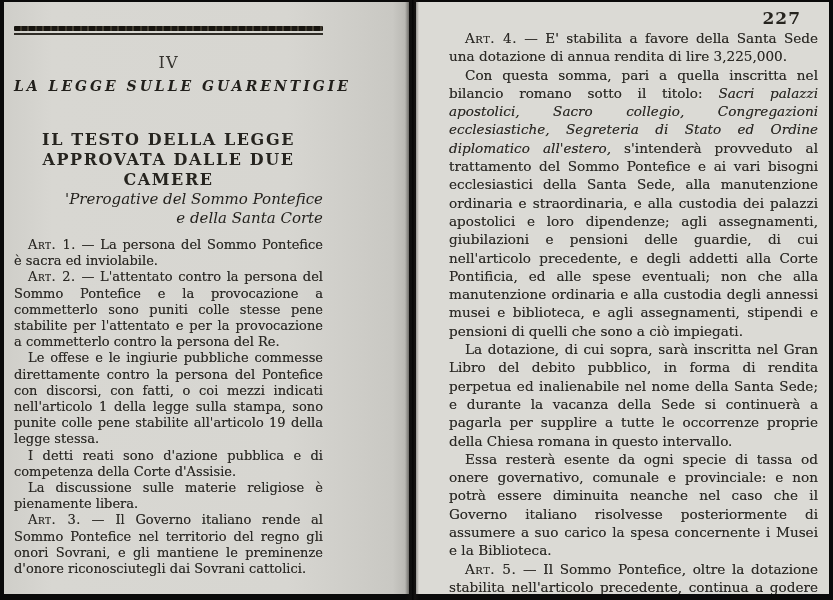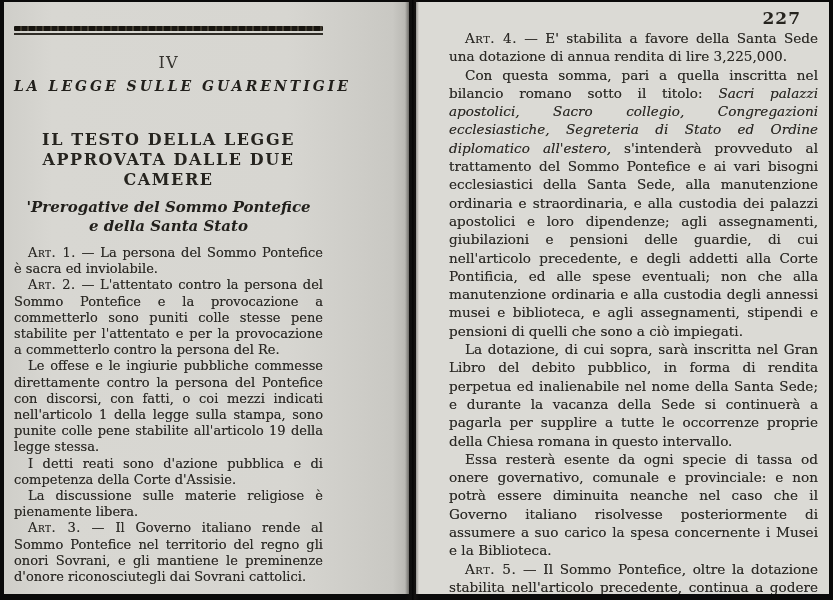--- a/index.html
+++ b/index.html
@@ -56,22 +56,22 @@
   .law-head{
     margin-top:36px;text-align:center;
     font-size:16px;font-weight:bold;letter-spacing:1.6px;
     line-height:20px;color:#26241f;
   }
   .titolo{
     margin-top:14px;text-align:center;
     font-size:13.5px;font-weight:bold;letter-spacing:1px;color:#26241f;
   }
   .subtitle{
-    margin-top:8px;text-align:center;
-    font-size:15px;font-weight:bold;font-style:italic;
+    text-align:right;
+    font-size:15px;font-weight:normal;font-style:italic;
     line-height:19px;color:#211f1b;
   }
   .body-text{
     margin-top:9px;
     text-align:justify;
     font-size:13px;line-height:16.2px;
     color:#2b2925;
     text-shadow:0 0 0.5px rgba(43,41,37,0.55);
   }
   .body-text p{margin:0;text-indent:14px;}
@@ -107,21 +107,21 @@
       <div class="chapter-title">LA LEGGE SULLE GUARENTIGIE</div>
 
       <div class="law-head">
         <div>IL TESTO DELLA LEGGE</div>
         <div>APPROVATA DALLE DUE CAMERE</div>
       </div>
 
 
       <div class="subtitle">
         <div>'Prerogative del Sommo Pontefice</div>
-        <div>e della Santa Stato</div>
+        <div>e della Santa Corte</div>
       </div>
 
       <div class="body-text">
         <p><span class="lead">Art. 1.</span> <span>— La persona del Sommo Pontefice è sacra ed inviolabile.</span></p>
         <p><span class="lead">Art. 2.</span> <span>— L'attentato contro la persona del Sommo Pontefice e la provocazione a commetterlo sono puniti colle stesse pene stabilite per l'attentato e per la provocazione a commetterlo contro la persona del Re.</span></p>
         <p><span>Le offese e le ingiurie pubbliche commesse direttamente contro la persona del Pontefice con discorsi, con fatti, o coi mezzi indicati nell'articolo 1 della legge sulla stampa, sono punite colle pene stabilite all'articolo 19 della legge stessa.</span></p>
         <p><span>I detti reati sono d'azione pubblica e di competenza della Corte d'Assisie.</span></p>
         <p><span>La discussione sulle materie religiose è pienamente libera.</span></p>
         <p><span class="lead">Art. 3.</span> <span>— Il Governo italiano rende al Sommo Pontefice nel territorio del regno gli onori Sovrani, e gli mantiene le preminenze d'onore riconosciutegli dai Sovrani cattolici.</span></p>
 

